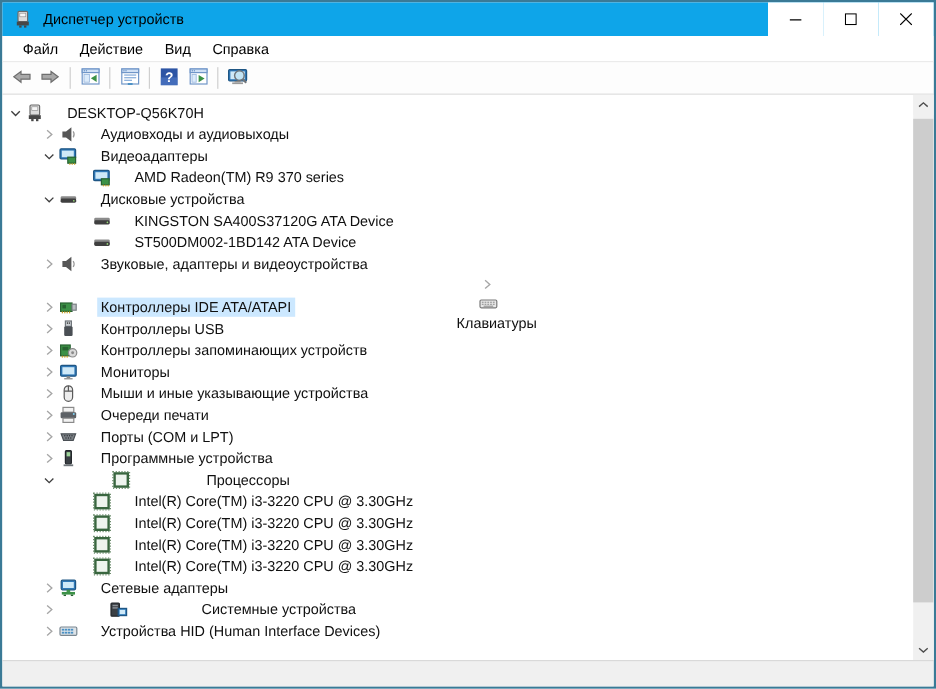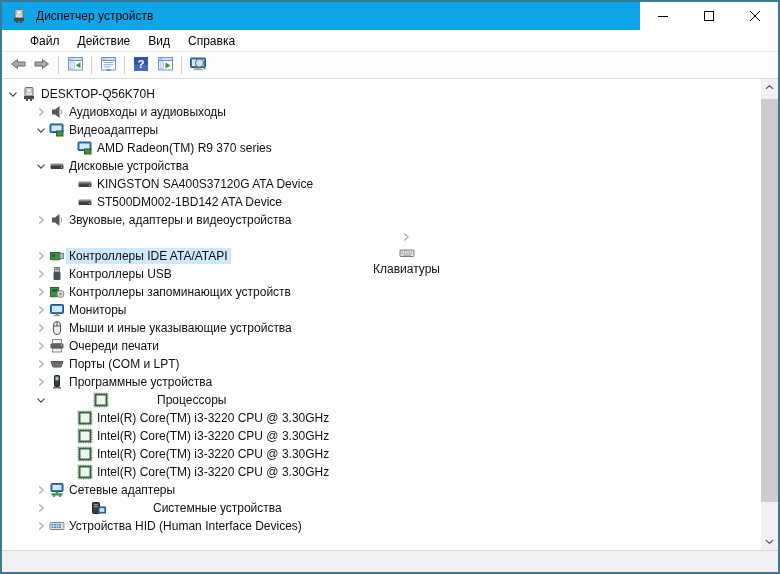--- a/index.html
+++ b/index.html
@@ -12,33 +12,33 @@
     box-shadow:0 2px 0 rgba(130,170,195,.55);
   }
   
   .titlebar{height:28px;display:flex;align-items:center;padding-left:9px;background:#0ea5e9;flex:none;}
   .app-icon{width:16px;height:16px;flex:none;display:flex;}
   .title{font-size:12px;margin-left:9px;color:#000;}
   .controls{margin-left:auto;display:flex;height:100%;}
   .ctrl{width:46px;height:100%;display:flex;align-items:center;justify-content:center;background:#fff;border:none;padding:0;cursor:default;}
   .ctrl svg{display:block;}
   
-  .menubar{height:22px;display:flex;align-items:center;padding-left:19px;font-size:12px;background:#fff;border-bottom:1px solid #e6e6e6;flex:none;}
+  .menubar{height:22px;display:flex;align-items:center;padding-left:8px;font-size:12px;background:#fff;border-bottom:1px solid #e6e6e6;flex:none;}
   .menu-item{padding:3px 9px;color:#000;}
   
   .toolbar{height:27px;display:flex;align-items:center;padding-left:4px;background:#fdfdfd;border-bottom:1px solid #d9d9d9;flex:none;}
   .tbtn{width:24px;height:24px;display:flex;align-items:center;justify-content:center;background:transparent;border:none;padding:0;}
   .tsep{width:1px;height:18px;background:#cfcfcf;margin:0 4px;flex:none;}
   
   .tree-area{flex:1;position:relative;overflow:hidden;background:#fff;font-size:12px;}
   .tree{padding-top:6px;}
   .trow{height:18px;display:flex;align-items:center;white-space:nowrap;}
   .chev{width:14px;height:16px;flex:none;display:flex;align-items:center;justify-content:center;}
   .ticon{width:16px;height:16px;flex:none;display:flex;align-items:center;justify-content:center;margin-left:1px;}
-  .tlabel{padding:1px 3px;margin-left:1px;color:#101010;}
+  .tlabel{padding:1px 3px;margin-left:16px;color:#101010;}
   .trow.selected .tlabel{background:var(--selection-highlight,#cce8ff);}
   
   .scrollbar{position:absolute;top:0;right:0;width:17px;height:100%;background:#f0f0f0;}
   .sb-btn{position:absolute;left:0;width:17px;height:17px;display:flex;align-items:center;justify-content:center;background:#f0f0f0;border:none;padding:0;}
   .sb-btn.up{top:0;}
   .sb-btn.down{bottom:0;}
   .sb-thumb{position:absolute;left:0;top:20px;width:17px;height:403px;background:#cdcdcd;}
   
   .statusbar{height:22px;background:var(--chrome-gray,#f0f0f0);border-top:1px solid #d9d9d9;flex:none;}
 </style>

